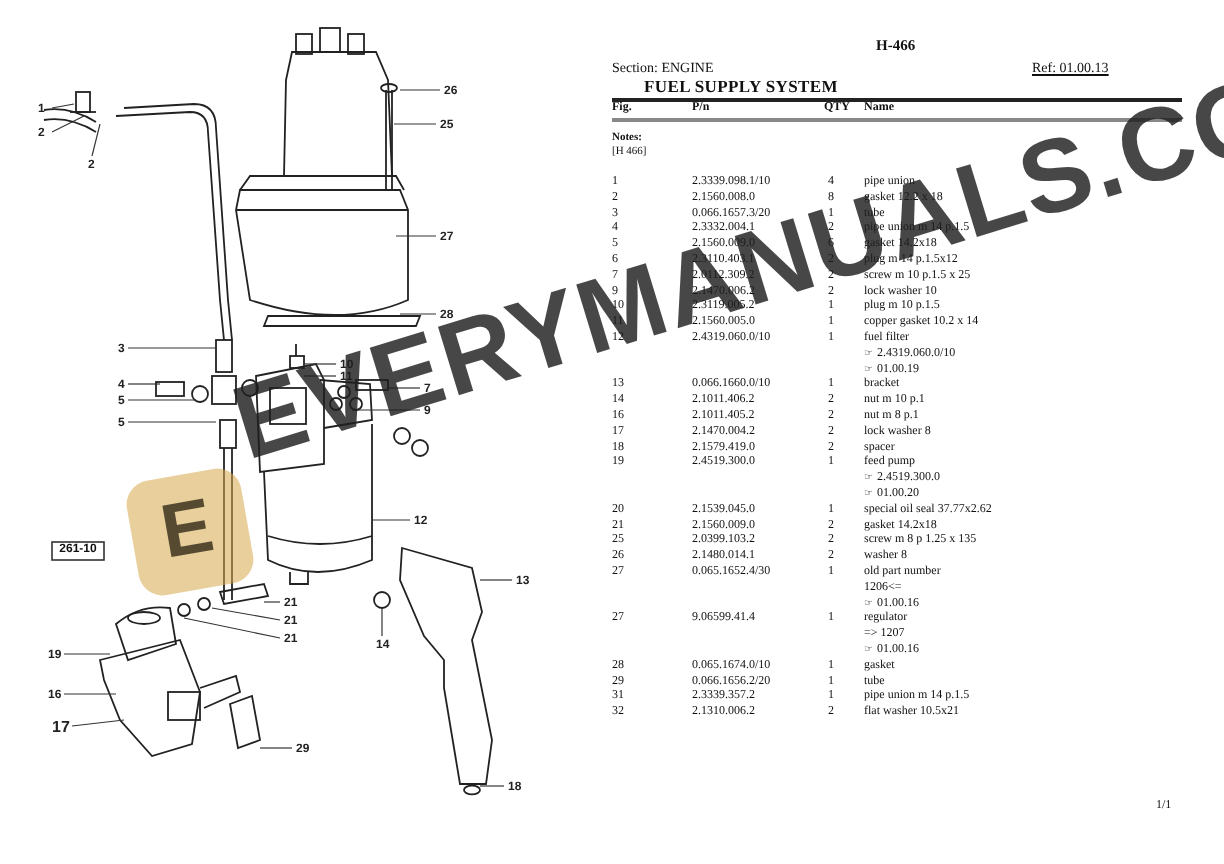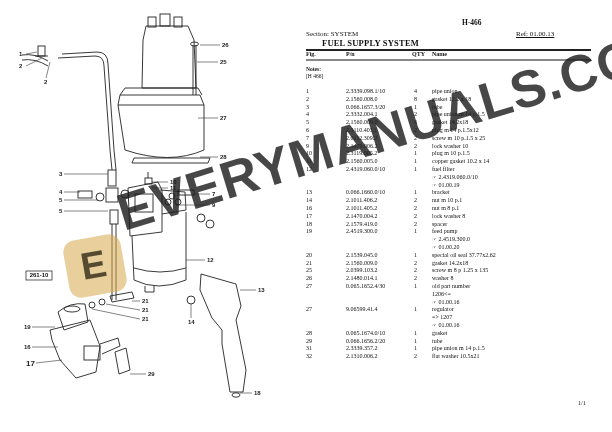--- a/index.html
+++ b/index.html
@@ -5,21 +5,21 @@
   html, body { margin: 0; padding: 0; }
   body {
     width: 612px; height: 432px; background: #ffffff; position: relative; overflow: hidden;
     font-family: "Liberation Serif", "DejaVu Serif", serif; color: #111;
   }
   #diagram { position: absolute; left: 0; top: 0; width: 300px; height: 432px; }
   #diagram svg { width: 300px; height: 432px; display: block; }
   .callout { font-family: "Liberation Sans", sans-serif; font-size: 6px; font-weight: bold; fill: #222; }
 
   .doc-code { position: absolute; left: 0; top: 18px; width: 612px; text-align: left; }
-  .doc-code span { position: absolute; left: 462px; font-weight: bold; font-size: 7.5px; }
+  .doc-code span { position: absolute; left: 438px; font-weight: bold; font-size: 7.5px; }
   .section { position: absolute; left: 306px; top: 30px; font-size: 7px; }
   .ref { position: absolute; left: 516px; top: 30px; font-size: 7px; text-decoration: underline; }
   .title { position: absolute; left: 306px; top: 38px; font-size: 8.5px; font-weight: bold; letter-spacing: 0.2px; margin-left: 16px; }
   .rule-top { position: absolute; left: 306px; top: 49px; width: 285px; height: 2px; background: #222; }
   .header-row { position: absolute; left: 306px; top: 51px; width: 285px; height: 8px; font-size: 6px; font-weight: bold; }
   .rule-bottom { position: absolute; left: 306px; top: 59px; width: 285px; height: 2px; background: #888; }
   .header-row span { position: absolute; top: 0; }
   .notes-label { position: absolute; left: 306px; top: 66px; font-size: 5.5px; font-weight: bold; }
   .notes-value { position: absolute; left: 306px; top: 73px; font-size: 5.5px; }
 
@@ -183,21 +183,21 @@
     </g>
 
     <rect x="26" y="271" width="26" height="9" stroke="#333" stroke-width="0.8" fill="#fff"></rect>
   </svg>
   <div style="position:absolute;left:26px;top:272px;width:26px;text-align:center;font-family:'Liberation Sans',sans-serif;font-size:6px;font-weight:bold;">261-10</div>
 </div>
 
 <div class="doc-code">
     <span>H-466</span>
   </div>
-<div class="section">Section: SYSTEM</div>
+<div class="section">Section: ENGINE</div>
 <div class="ref">Ref: 01.00.13</div>
 <div class="title">FUEL SUPPLY SYSTEM</div>
 <div class="rule-top"></div>
 <div class="header-row">
   <span style="left:0">Fig.</span>
   <span style="left:40px">P/n</span>
   <span style="left:106px">QTY</span>
   <span style="left:126px">Name</span>
 </div>
 <div class="rule-bottom"></div>

